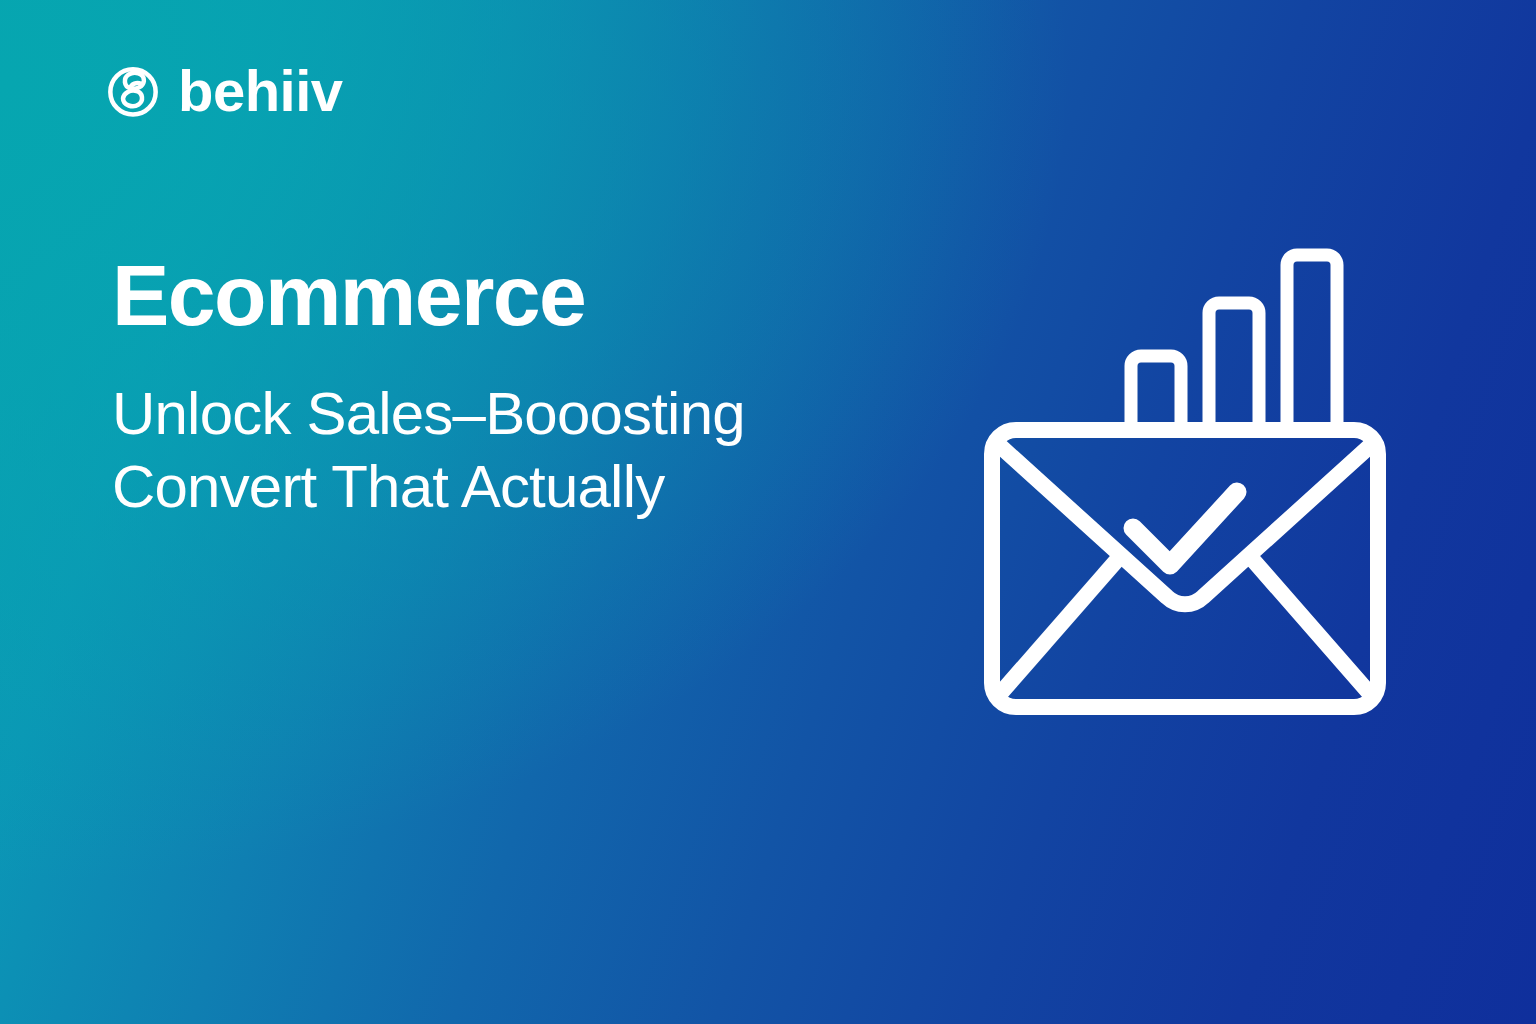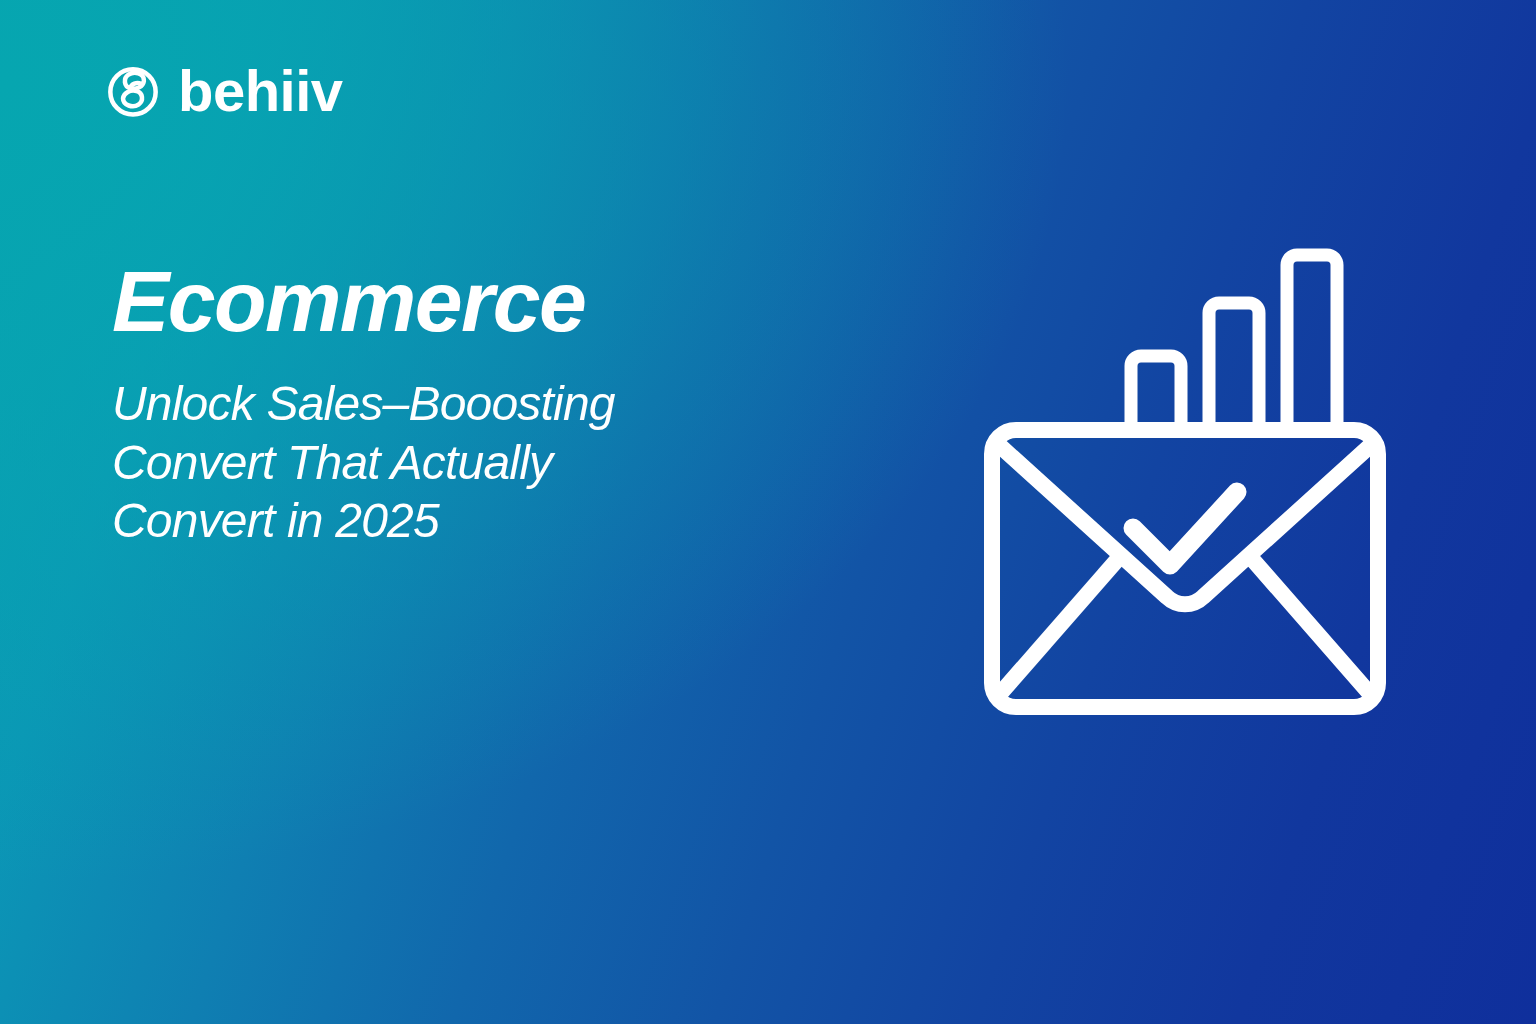--- a/index.html
+++ b/index.html
@@ -45,38 +45,37 @@
     font-weight: 700;
     letter-spacing: -0.5px;
     line-height: 1;
     white-space: nowrap;
   }
 
   
   .text-block {
     position: absolute;
     left: 112px;
-    top: 256px;
+    top: 250px;
     width: 800px;
-    font-style: italic;
   }
   .headline {
     color: #ffffff;
     font-size: 86px;
     font-weight: 700;
     line-height: 1.06;
     letter-spacing: -1.6px;
     margin: 0;
   }
   .headline .hl-line { display: block; white-space: nowrap; }
 
   .subhead {
-    margin: 28px 0 0 0;
+    margin: 36px 0 0 0;
     color: #ffffff;
-    font-size: 48px;
+    font-size: 60px;
     font-weight: 400;
     line-height: 1.22;
     letter-spacing: -0.8px;
   }
   .subhead .sub-line { display: block; white-space: nowrap; }
 
   
   .hero-icon {
     position: absolute;
     left: 965px;
@@ -105,21 +104,20 @@
 
   <div class="text-block">
 
     <h1 class="headline">
       <span class="hl-line">Ecommerce</span>
     </h1>
 
     <p class="subhead">
       <span class="sub-line">Unlock Sales–Booosting</span>
       <span class="sub-line">Convert That Actually</span>
-      <span class="sub-line">Convert in 2025</span>
     </p>
 
   </div>
 
   <div class="hero-icon">
     <svg viewBox="0 0 440 490" fill="none" xmlns="http://www.w3.org/2000/svg" aria-hidden="true">
 
       <g stroke="#ffffff" stroke-width="13" fill="none" stroke-linejoin="round">
         <path d="M166 196 V126 a10 10 0 0 1 10 -10 h30 a10 10 0 0 1 10 10 V196"></path>
         <path d="M244 196 V73 a10 10 0 0 1 10 -10 h30 a10 10 0 0 1 10 10 V196"></path>

